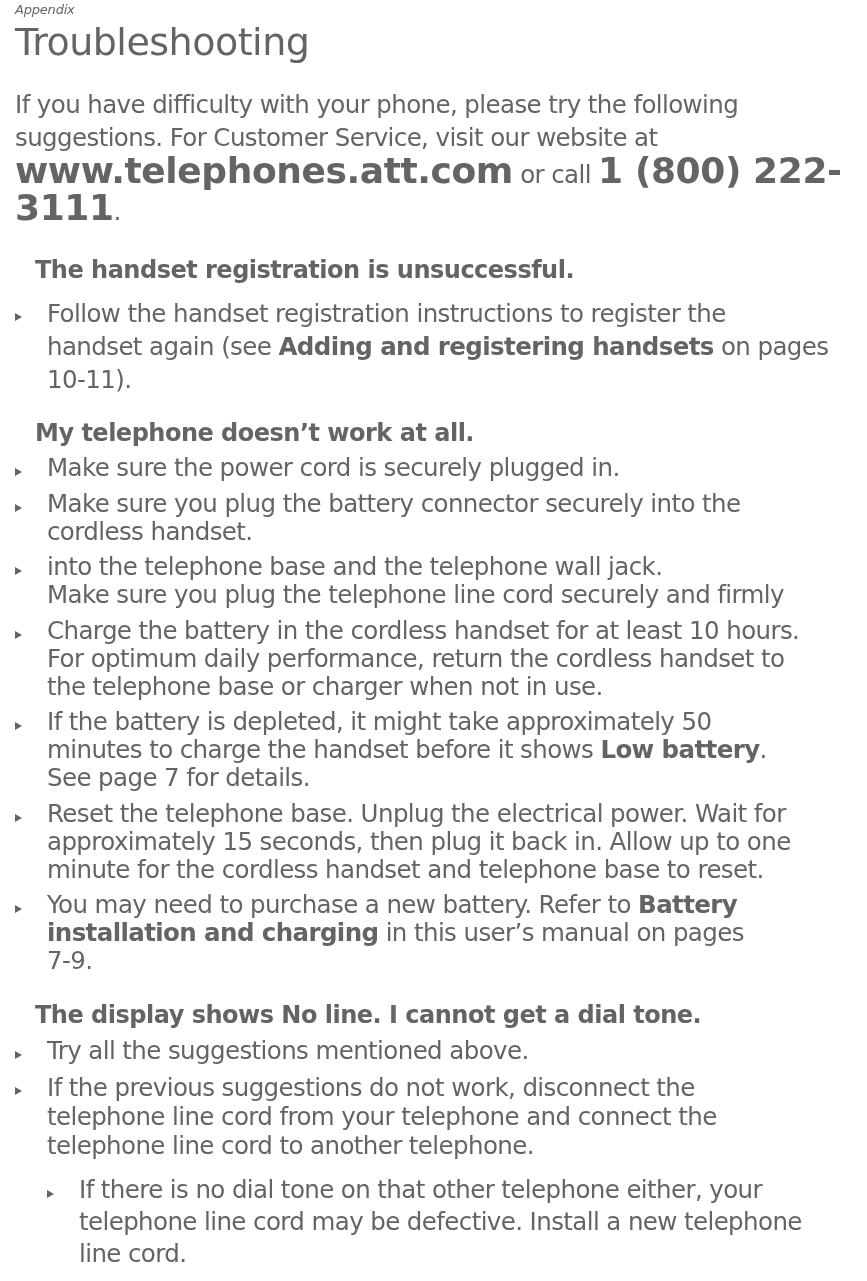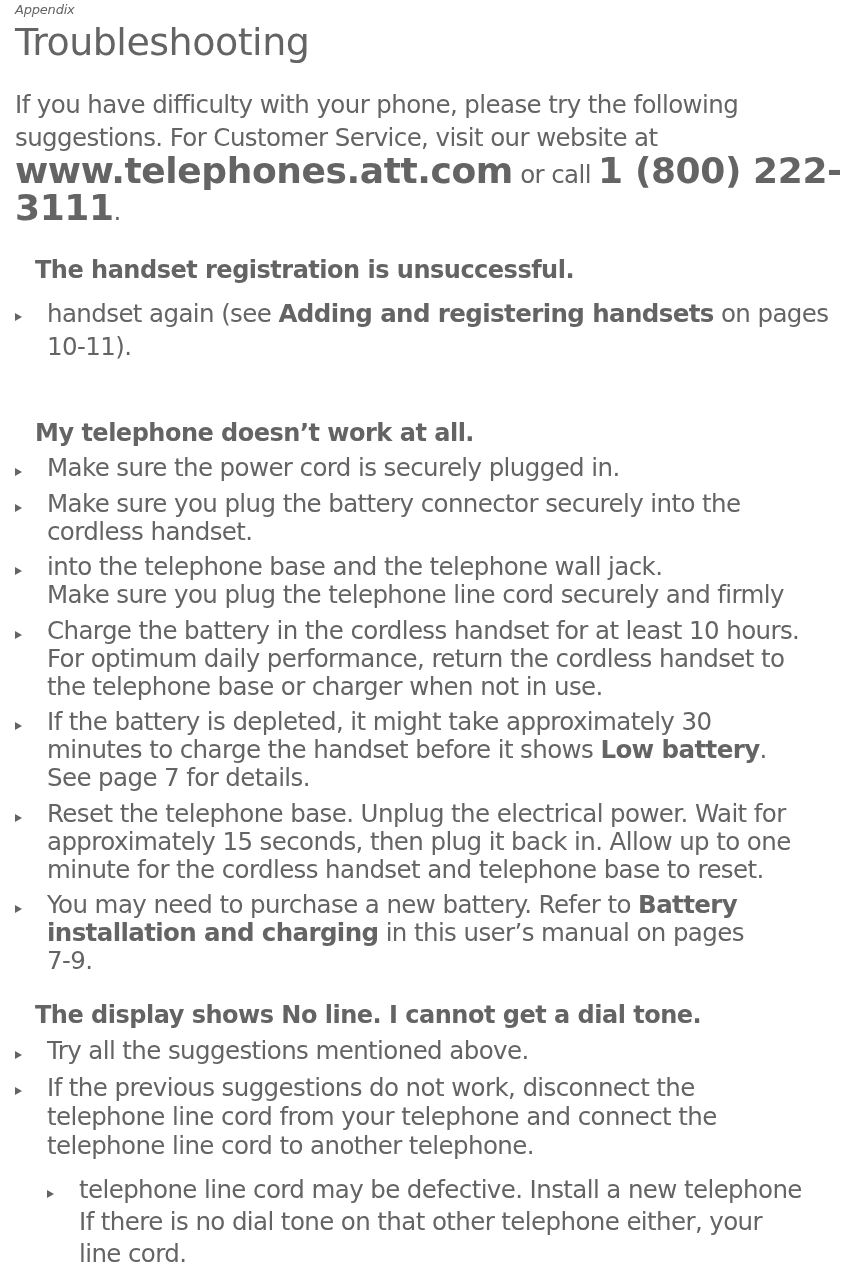--- a/index.html
+++ b/index.html
@@ -33,20 +33,21 @@
   <div class="intro">
     <span class="line">If you have difficulty with your phone, please try the following</span>
     <span class="line">suggestions. For Customer Service, visit our website at</span>
     <span class="line"><span class="big">www.telephones.att.com</span><span> or call </span><span class="big">1 (800) 222-3111</span><span>.</span></span>
   </div>
 
   <div class="heading" style="top:256px">The handset registration is unsuccessful.</div>
   <div class="item" style="top:297px">
     <span class="bullet" style="top:16px"></span>
     <div class="txt" style="line-height:33px">
+      <span class="line">Follow the handset registration instructions to register the</span>
       <span class="line"><span>handset again (see </span><b>Adding and registering handsets</b><span> on pages</span></span>
       <span class="line">10-11).</span>
     </div>
   </div>
 
   <div class="heading" style="top:419px">My telephone doesn’t work at all.</div>
 
   <div class="item" style="top:454px">
     <span class="bullet" style="top:14px"></span>
     <div class="txt" style="line-height:28px">
@@ -75,21 +76,21 @@
     <div class="txt" style="line-height:28px">
       <span class="line">Charge the battery in  the cordless handset for at least 10 hours.</span>
       <span class="line">For optimum daily performance, return the cordless handset to</span>
       <span class="line">the telephone base or charger when not in use.</span>
     </div>
   </div>
 
   <div class="item" style="top:708px">
     <span class="bullet" style="top:14px"></span>
     <div class="txt" style="line-height:28px">
-      <span class="line">If the battery is depleted, it might take approximately 30</span>
+      <span class="line">If the battery is depleted, it might take approximately 50</span>
       <span class="line"><span>minutes to charge the handset before it shows </span><b>Low battery</b><span>.</span></span>
       <span class="line">See page 7 for details.</span>
     </div>
   </div>
 
   <div class="item" style="top:800px">
     <span class="bullet" style="top:14px"></span>
     <div class="txt" style="line-height:28px">
       <span class="line">Reset the telephone base. Unplug the electrical power. Wait for</span>
       <span class="line">approximately 15 seconds, then plug it back in. Allow up to one</span>
@@ -120,19 +121,19 @@
     <div class="txt" style="line-height:29px">
       <span class="line">If the previous suggestions do not work, disconnect the</span>
       <span class="line">telephone line cord from your telephone and connect the</span>
       <span class="line">telephone line cord to another telephone.</span>
     </div>
   </div>
 
   <div class="item sub" style="top:1174px">
     <span class="bullet" style="top:16px"></span>
     <div class="txt" style="line-height:32px">
+      <span class="line">If there is no dial tone on that other telephone either, your</span>
       <span class="line">telephone line cord may be defective. Install a new telephone</span>
-      <span class="line">If there is no dial tone on that other telephone either, your</span>
       <span class="line">line cord.</span>
     </div>
   </div>
 
 </div>
 
 </body></html>

